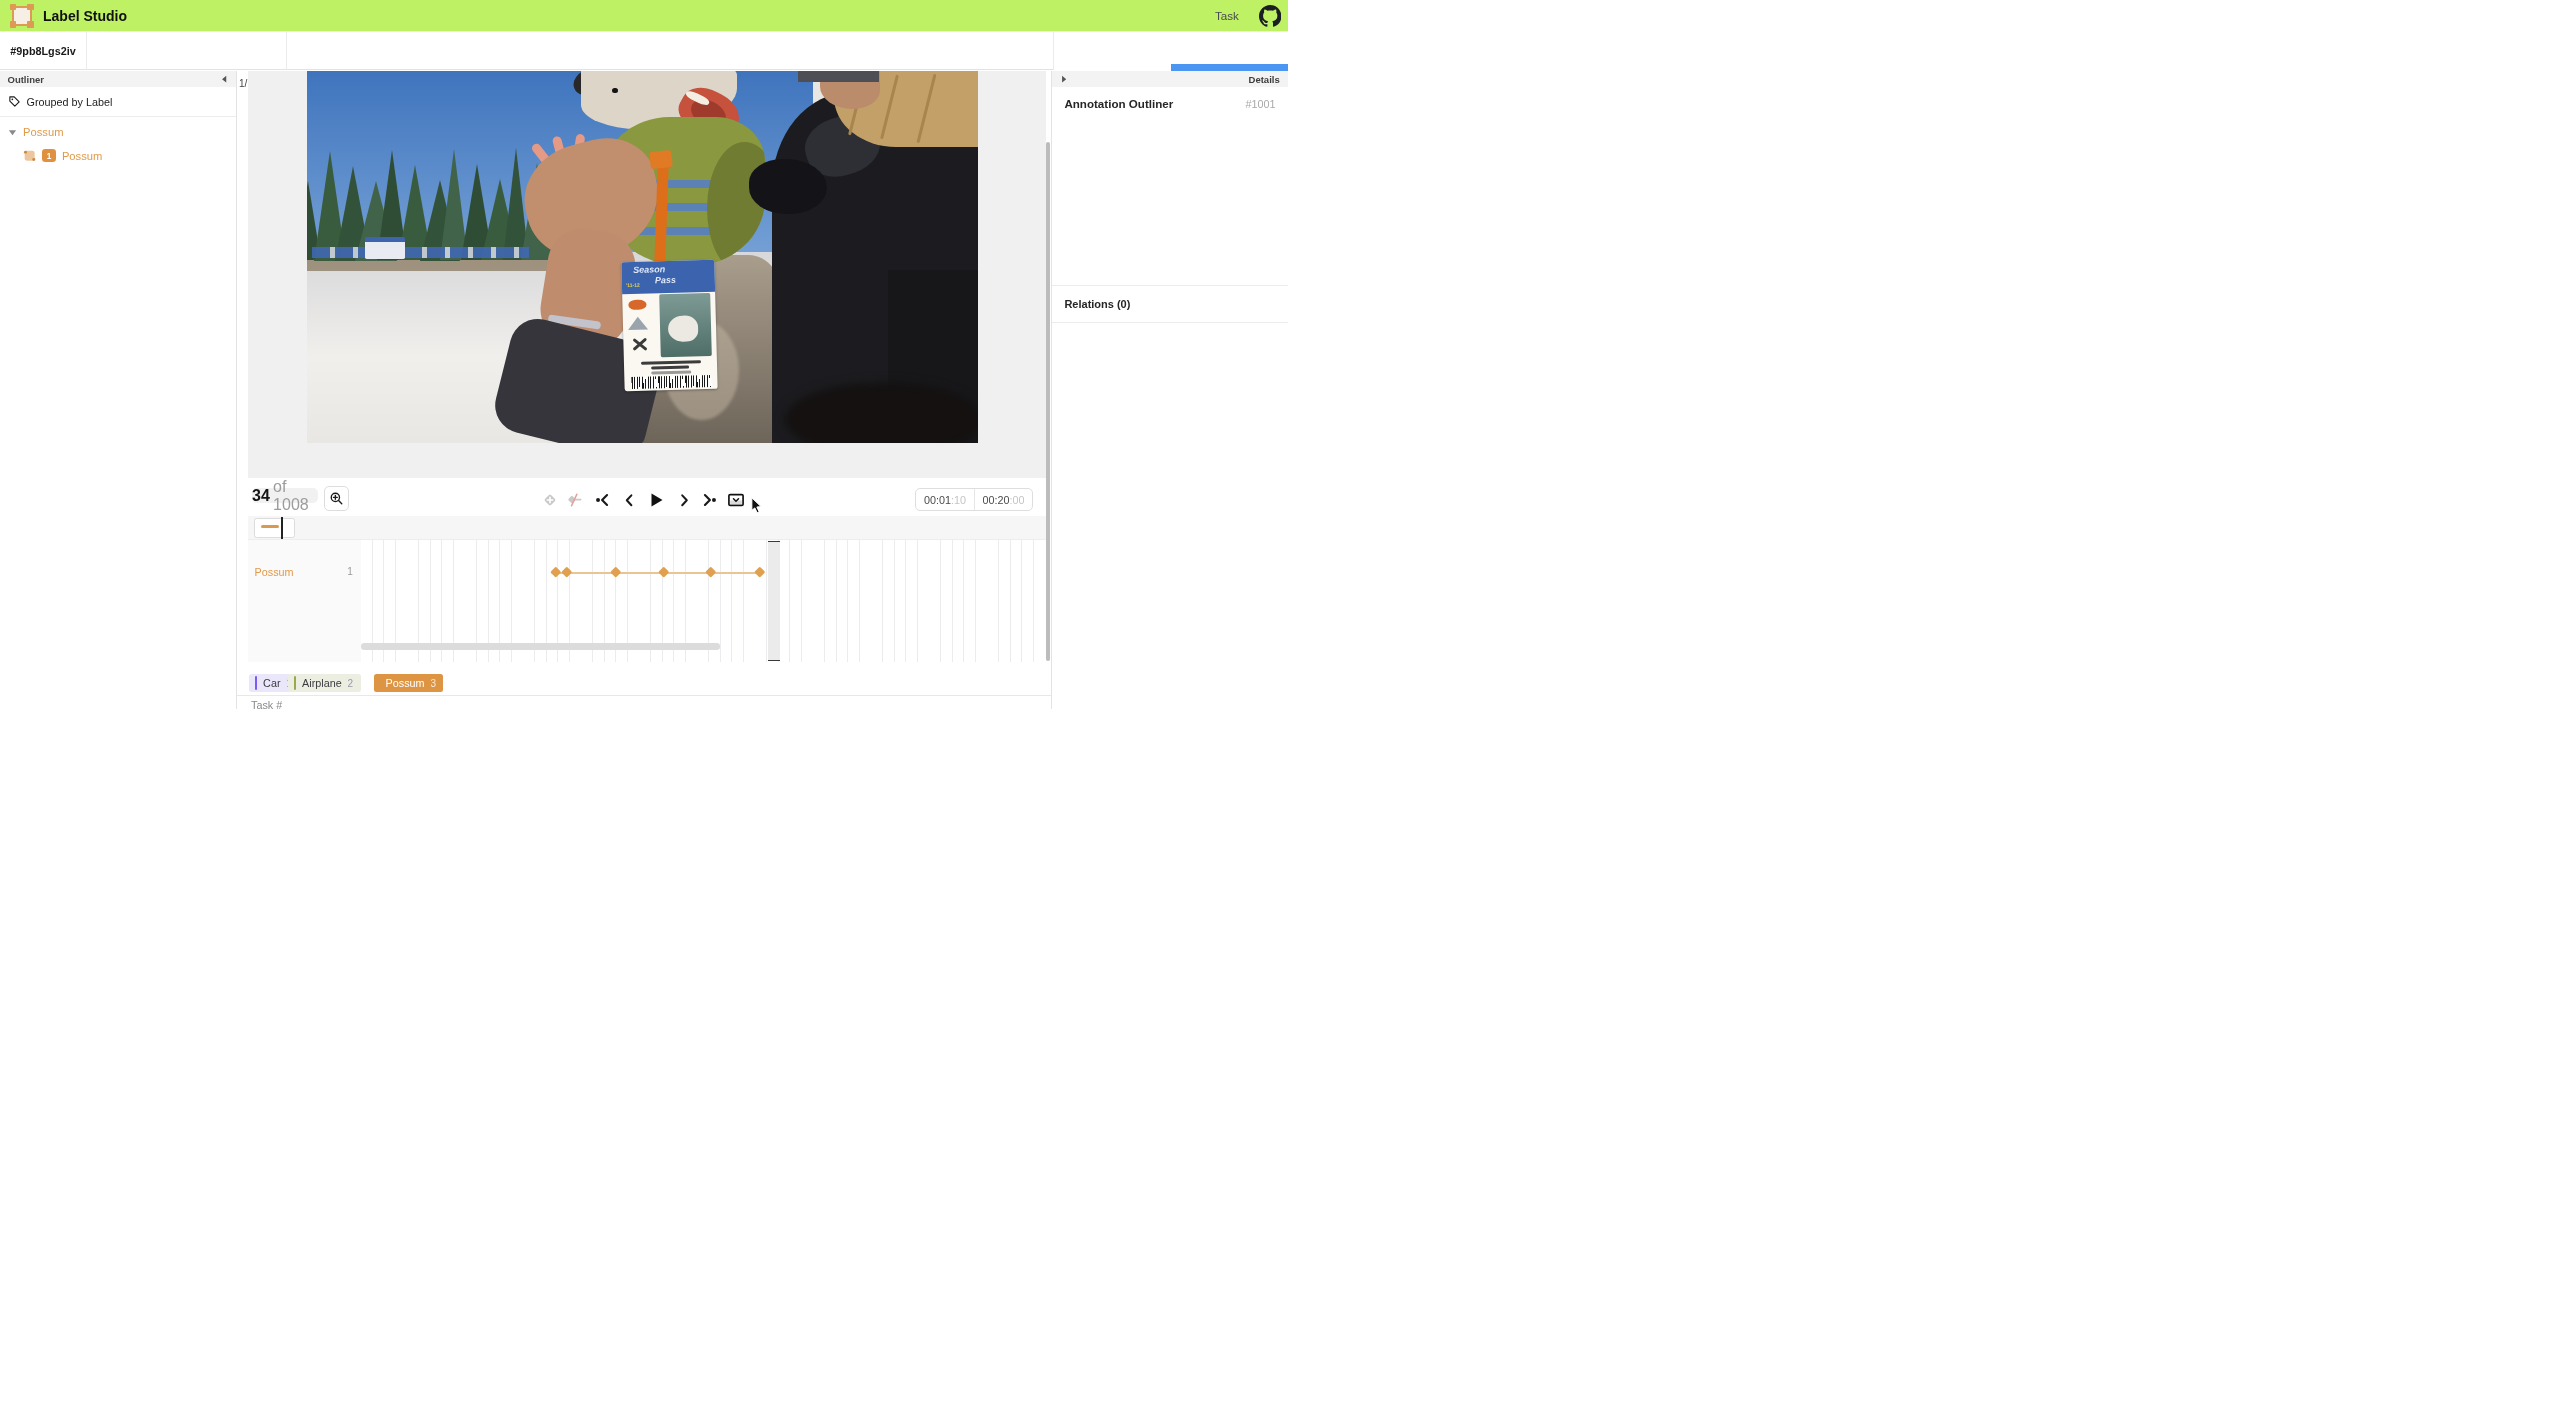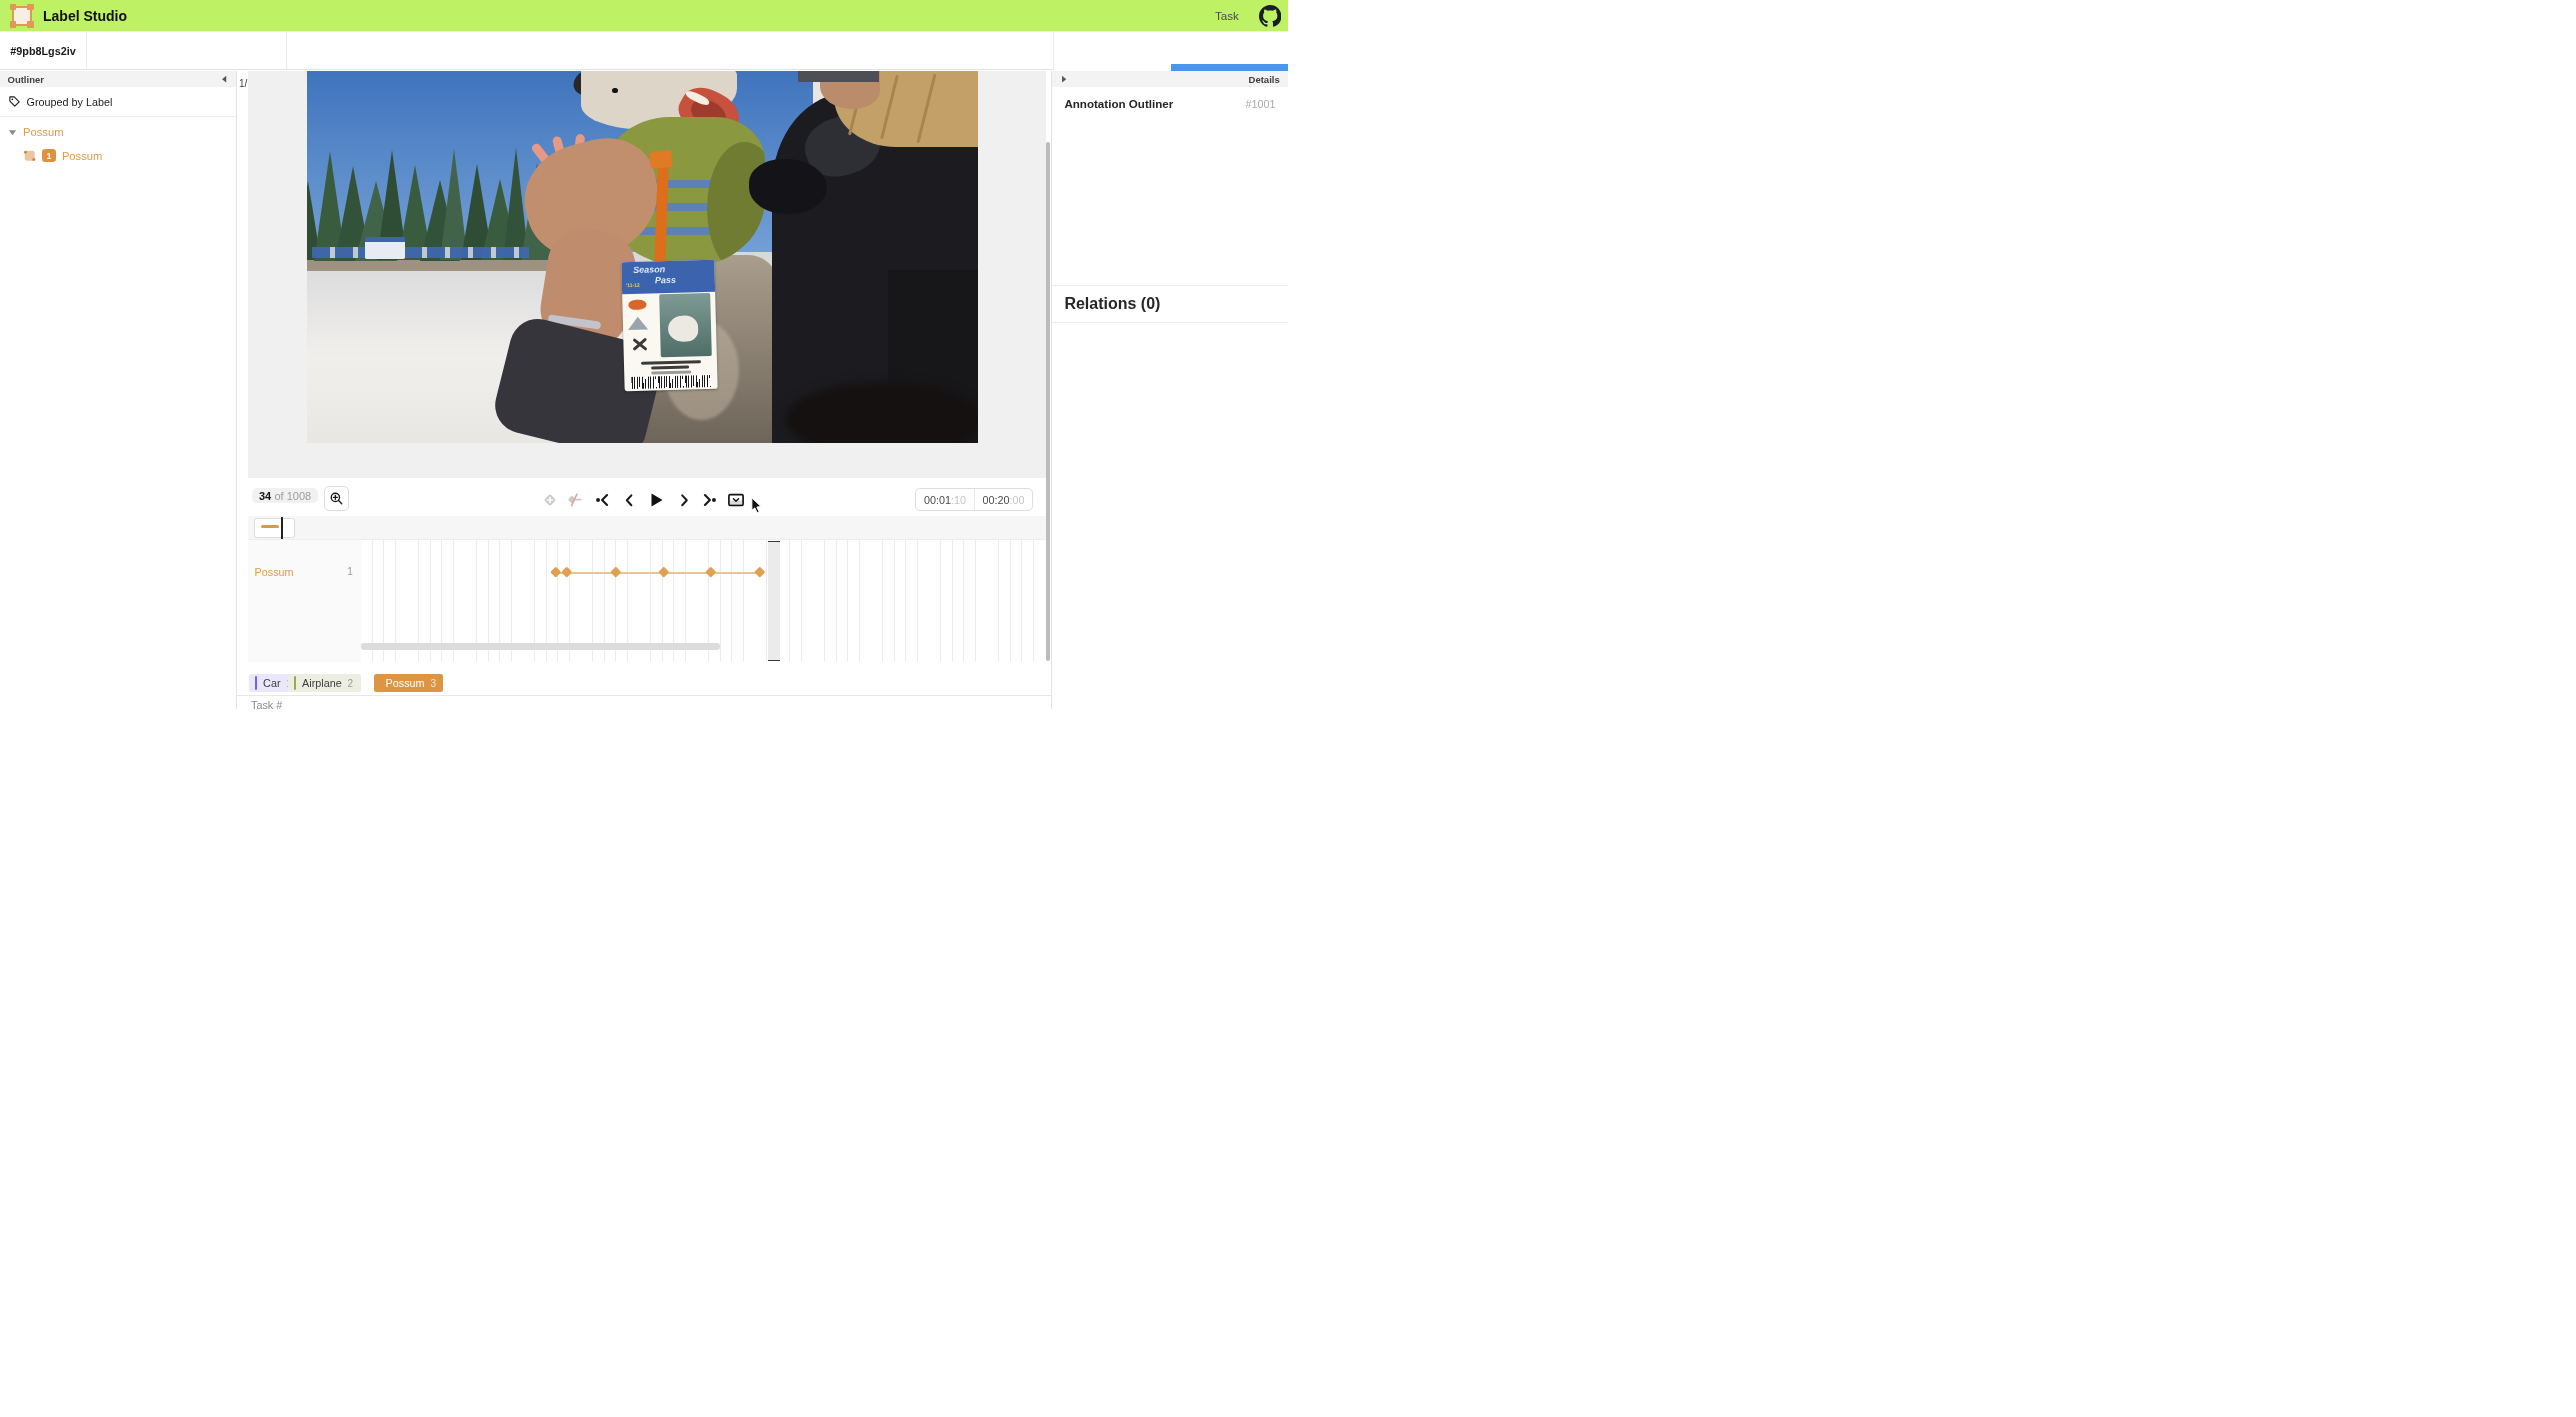--- a/index.html
+++ b/index.html
@@ -100,21 +100,21 @@
   .badge-photo{position:absolute;left:37px;top:33px;width:51px;height:63px;background:linear-gradient(#7e9a94,#4f6e68);border-radius:1.7px;}
   .badge-dog{position:absolute;left:8.3px;top:21.6px;width:30px;height:26.6px;background:#ece9e2;border-radius:50% 45% 40% 50%;}
   .bname{position:absolute;background:#3c3c3c;border-radius:1.7px;height:3.3px;}
   .bnum{position:absolute;left:26.6px;top:110px;width:40px;height:2.5px;background:#9a9a9a;border-radius:1.7px;}
   .badge-barcode{position:absolute;left:6.6px;top:115px;width:80px;height:12.4px;
       background:repeating-linear-gradient(90deg,#181818 0 1.2px,#fdfdfd 1.2px 2.5px,#181818 2.5px 3.3px,#fdfdfd 3.3px 5.4px);}
   .vignette{position:absolute;left:477px;top:311px;width:199px;height:75px;background:#141110;border-radius:50%;filter:blur(5px);}
 
   
   #frame-box{left:252px;top:488px;width:66px;height:15px;background:#f1f1f1;border-radius:5px;
-             display:flex;align-items:center;justify-content:center;gap:3.3px;font-size:11px;}
+             display:flex;align-items:center;justify-content:center;gap:3.3px;font-size:16px;}
   #frame-box .cur{font-weight:bold;color:#141414;} #frame-box .tot{color:#9c9c9c;}
   #zoom-btn{left:324px;top:486px;width:25px;height:25px;background:#fff;border:0.8px solid #ddd;border-radius:5px;
             display:flex;align-items:center;justify-content:center;}
   .pb-btn{position:absolute;top:490px;width:20px;height:20px;display:flex;align-items:center;justify-content:center;}
   #time-group{left:915px;top:488px;height:23px;display:flex;border:0.8px solid #dedede;border-radius:5px;background:#fff;}
   .time-cell{width:58px;display:flex;align-items:center;justify-content:center;font-size:10.8px;color:#4a4a4a;}
   .time-cell+.time-cell{border-left:0.8px solid #e6e6e6;}
   .time-cell .sub{color:#c4c4c4;}
 
   
@@ -151,21 +151,21 @@
   
   #details-panel{left:1051px;top:71px;width:237px;height:638px;background:#fff;border-left:0.8px solid #e3e3e3;}
   #details-head{position:absolute;left:0;top:0;width:100%;height:16px;background:#f3f3f3;
                 display:flex;align-items:center;padding:0 8.3px;}
   #details-title{margin-left:auto;font-size:9.5px;font-weight:bold;color:#3c3c3c;}
   #ah-row{position:absolute;left:0;top:16px;width:100%;height:33px;display:flex;align-items:center;padding:0 12.4px;}
   #ah-label{font-size:11.6px;font-weight:bold;color:#262626;flex:1;}
   #ah-id{font-size:10.8px;color:#a9a9a9;}
   #relations-row{position:absolute;left:0;top:214px;width:100%;height:38px;border-top:0.8px solid #ececec;
                  border-bottom:0.8px solid #ececec;display:flex;align-items:center;padding:0 12.4px;}
-  #relations-label{font-size:16px;font-weight:bold;color:#262626;text-align:right;}
+  #relations-label{font-size:11px;font-weight:bold;color:#262626;text-align:right;}
 
   #mouse-cursor{left:751px;top:497px;}
   svg{display:block;}
 </style>
 </head>
 <body>
 
 <div id="app">
 
   <div id="topbar" class="abs">

